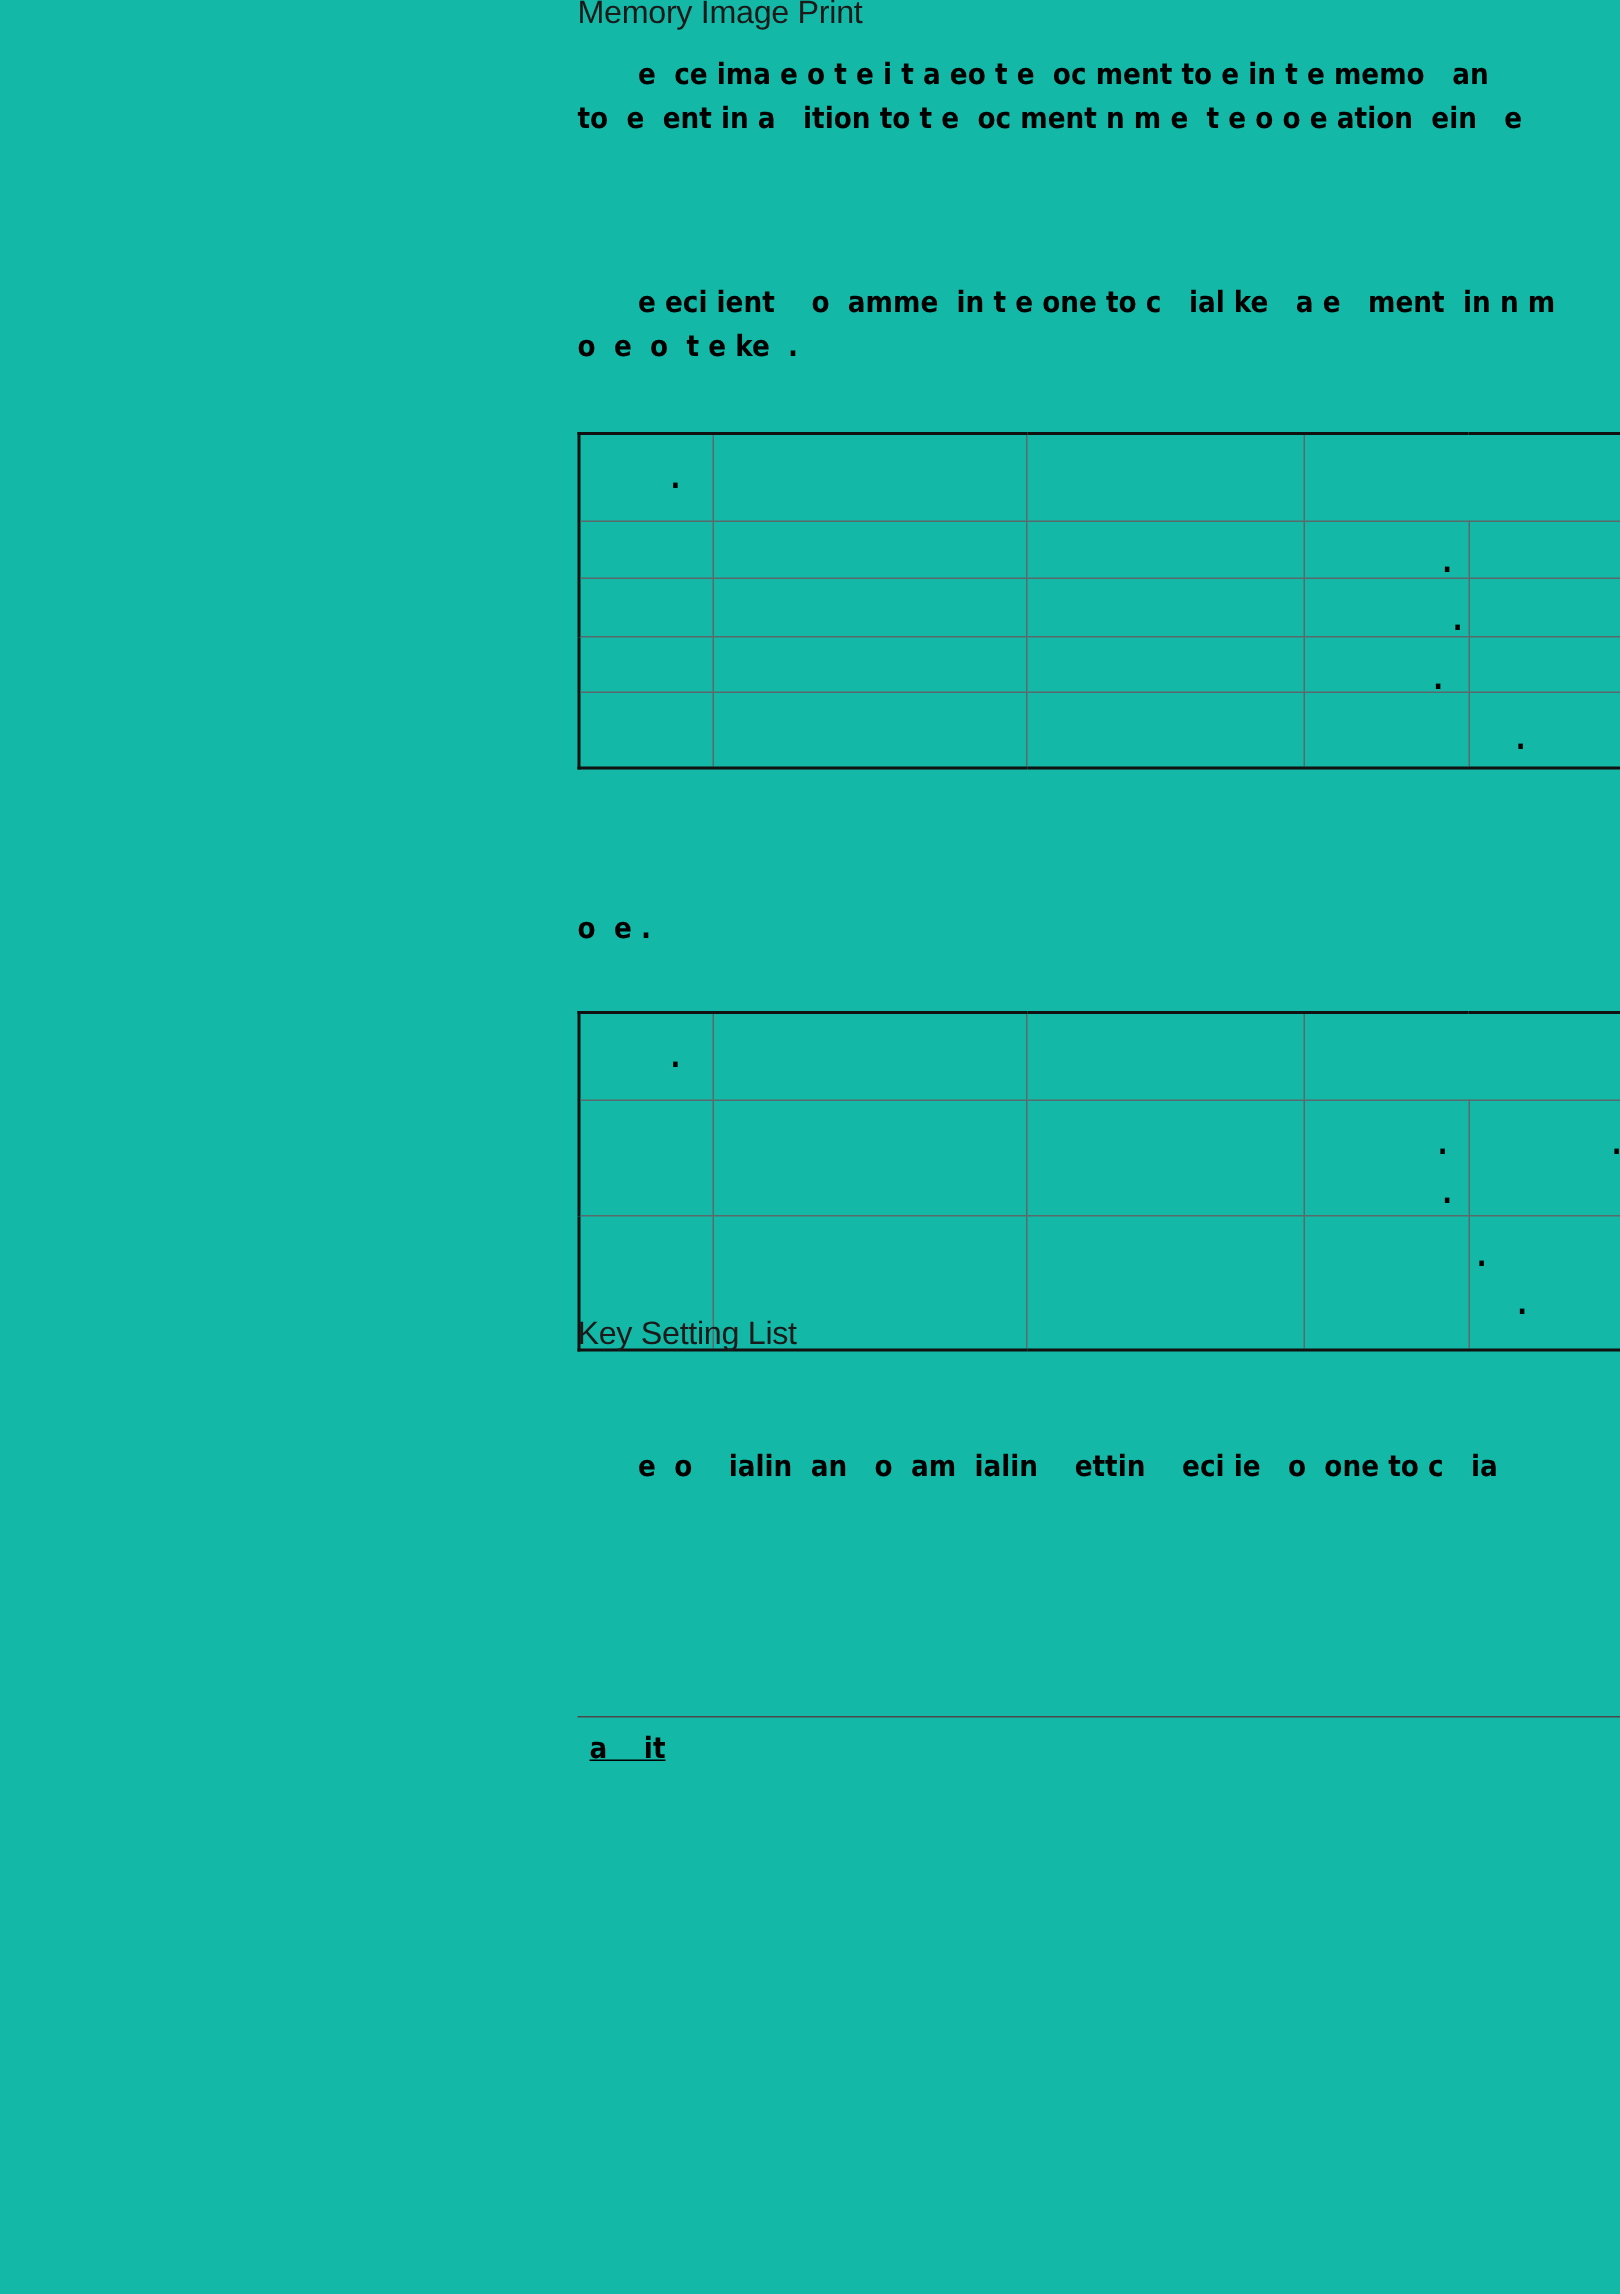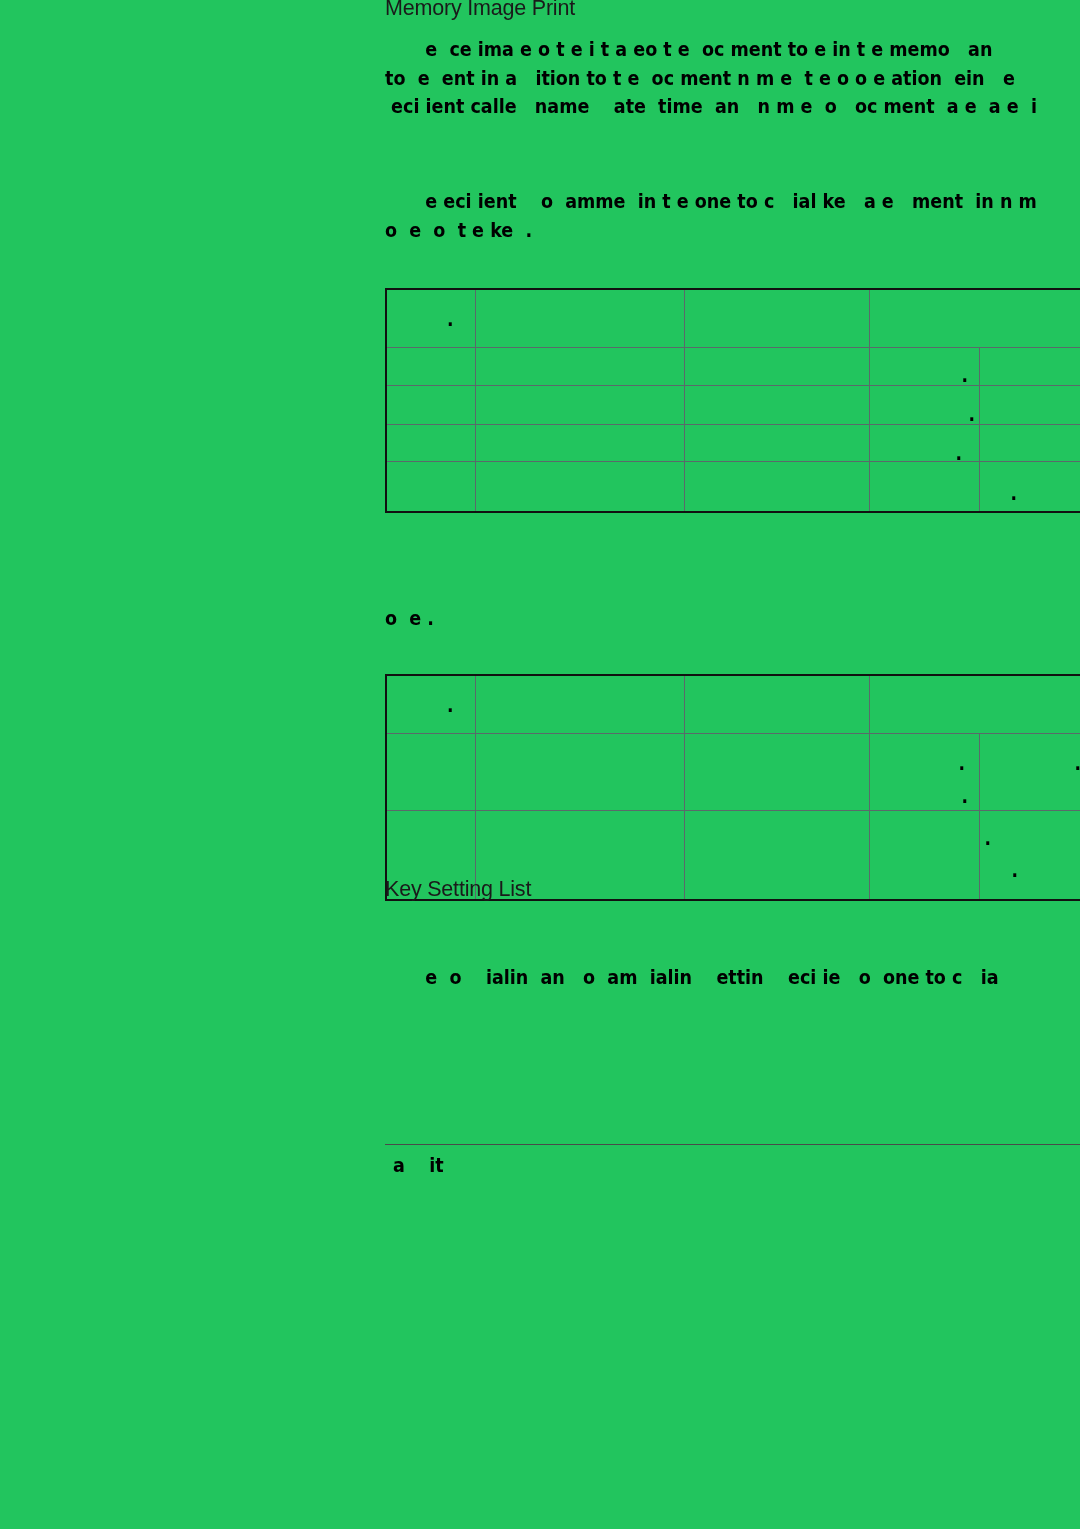--- a/index.html
+++ b/index.html
@@ -15,21 +15,21 @@
     font-family: "Liberation Sans", sans-serif;
     color: #000000;
   }
 
   #page {
     position: absolute;
     left: 0;
     top: 0;
     width: 1080px;
     height: 1529px;
-    background: #22c55e;
+    background: #14b8a6;
   }
 
   
   .section-heading {
     position: absolute;
     left: 385px;
     font-family: "Liberation Sans", sans-serif;
     font-weight: 400;
     font-size: 21.5px;
     line-height: 26px;
@@ -103,30 +103,31 @@
     position: absolute;
     left: 393px;
     top: 1153px;
     font-family: "DejaVu Sans Condensed", "Liberation Sans", sans-serif;
     font-weight: 700;
     font-stretch: condensed;
     font-size: 19.5px;
     line-height: 26px;
     color: #000;
     white-space: pre;
+    text-decoration: underline;
   }
 </style>
 </head>
 <body>
 
 <div id="page">
 
   <div class="section-heading" style="top:-5px;">Memory Image Print</div>
 
-  <div class="body-para" style="top:36px;"><span class="indent">   e  ce ima e o t e i t a eo t e  oc ment to e in t e memo   an</span><br><span>to  e  ent in a   ition to t e  oc ment n m e  t e o o e ation  ein   e</span><br><span> eci ient calle   name    ate  time  an   n m e  o   oc ment  a e  a e  i</span></div>
+  <div class="body-para" style="top:36px;"><span class="indent">   e  ce ima e o t e i t a eo t e  oc ment to e in t e memo   an</span><br><span>to  e  ent in a   ition to t e  oc ment n m e  t e o o e ation  ein   e</span><br></div>
 
 
   <div class="body-para" style="top:188px;"><span class="indent">   e eci ient    o  amme  in t e one to c   ial ke   a e   ment  in n m</span><br><span>o  e  o  t e ke  .</span></div>
 
   <table class="doc-table t1">
     <colgroup>
       <col style="width:89px">
         <col style="width:209px">
         <col style="width:185px">
         <col style="width:110px">

